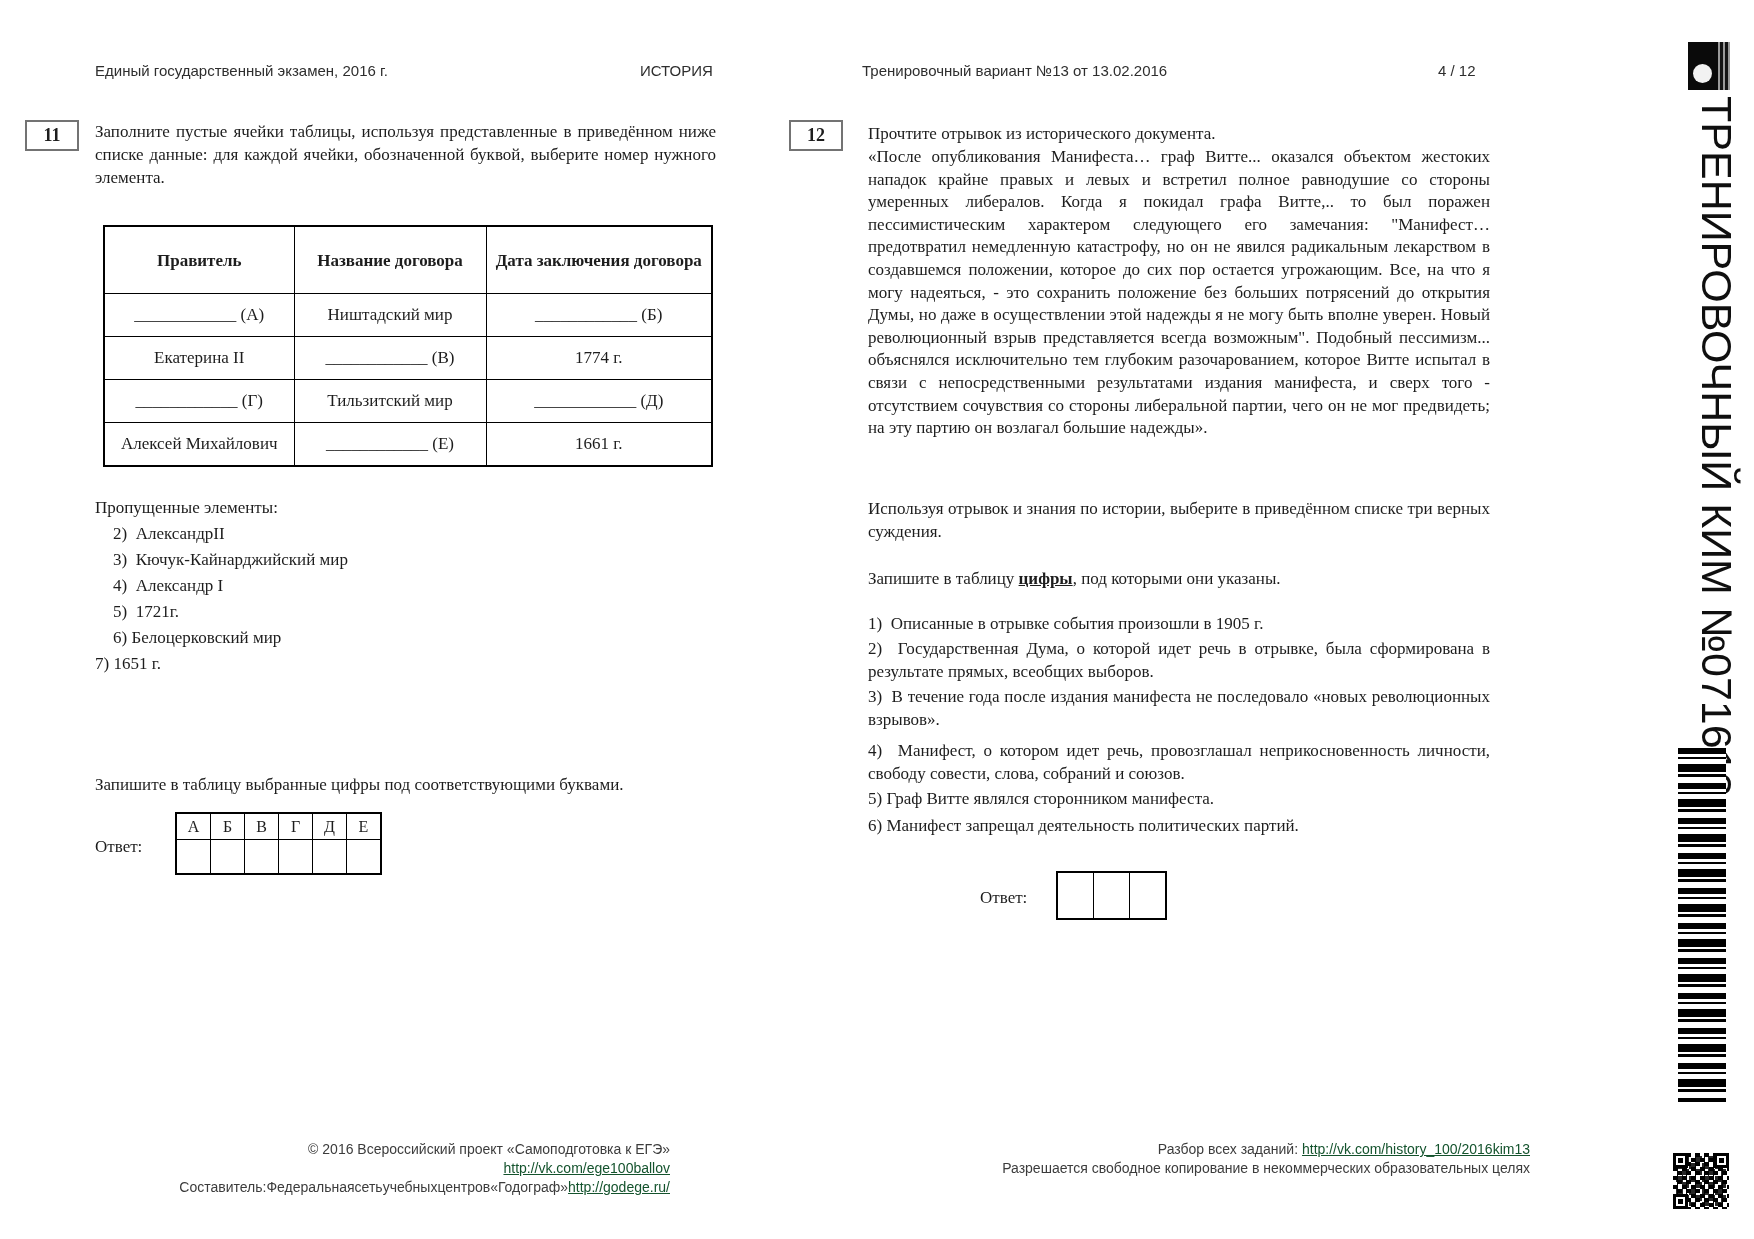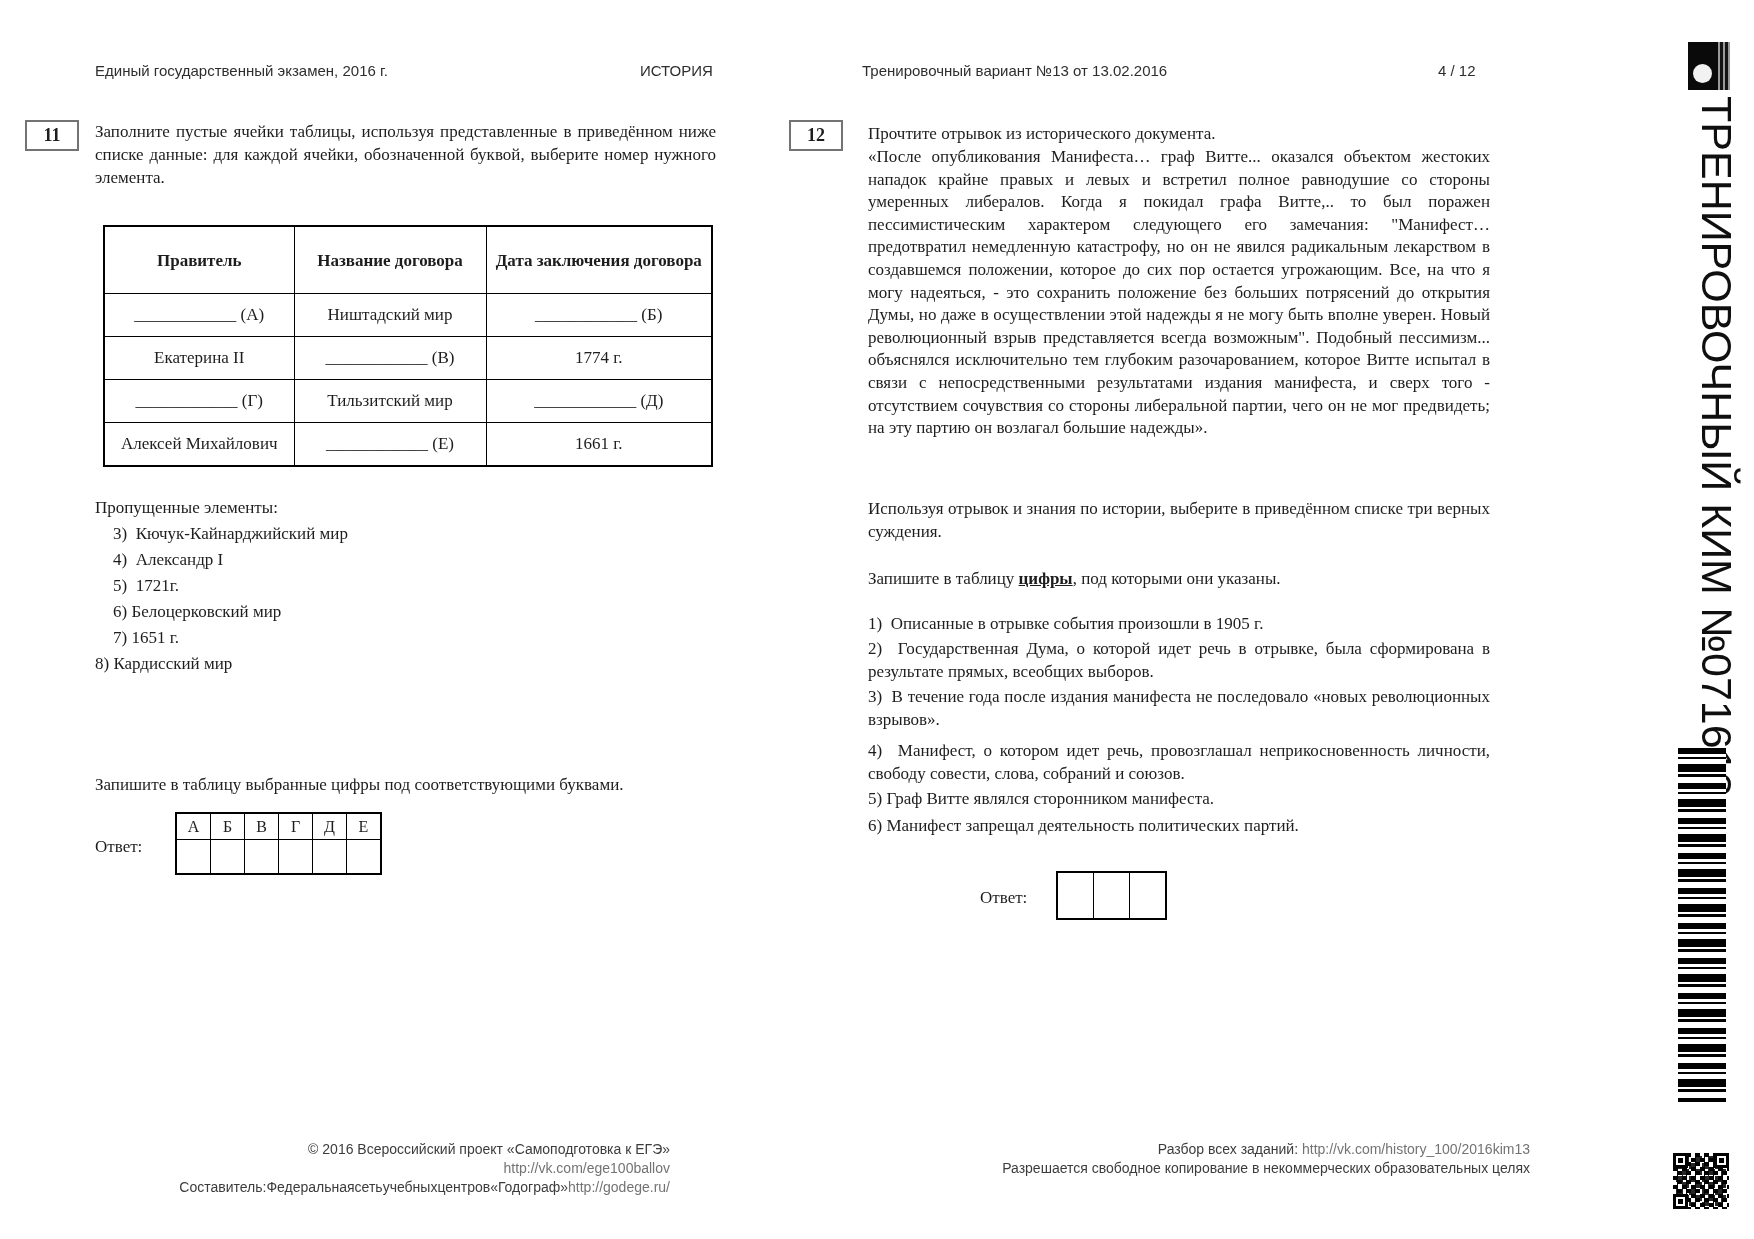--- a/index.html
+++ b/index.html
@@ -7,21 +7,21 @@
   .page {
     position:relative; width:1754px; height:1239px; margin:0 auto;
     background:#ffffff; overflow:hidden;
     font-family:"Liberation Serif","DejaVu Serif",serif; color:#1d1d1d;
   }
   .abs { position:absolute; }
 
   
   .hdr { font-family:"Liberation Sans","DejaVu Sans",sans-serif; font-size:15px; color:#2e2e2e; white-space:nowrap; }
   .ftr { font-family:"Liberation Sans","DejaVu Sans",sans-serif; font-size:14px; color:#3c3c3c; line-height:19px; text-align:right; }
-  .lnk { color:#737373; cursor:pointer; }
+  .lnk { color:#14532d; text-decoration:underline; cursor:pointer; }
 
   
   .qnum {
     width:50px; height:27px; border:2px solid #737373;
     display:flex; align-items:center; justify-content:center;
     font-weight:bold; font-size:18px;
   }
 
   
   .just { text-align:justify; }
@@ -126,26 +126,26 @@
         <td>Алексей Михайлович</td>
         <td>____________ (Е)</td>
         <td>1661 г.</td>
       </tr>
     </tbody>
   </table>
 
   <div class="abs" style="left:95px; top:495px; width:620px;">
     <div class="missing-title">Пропущенные элементы:</div>
     <div class="missing-items">
+      <div>2)  АлександрII</div>
       <div>3)  Кючук-Кайнарджийский мир</div>
       <div>4)  Александр I</div>
       <div>5)  1721г.</div>
       <div>6) Белоцерковский мир</div>
       <div>7) 1651 г.</div>
-      <div>8) Кардисский мир</div>
     </div>
   </div>
 
   <div class="abs t17" style="left:95px; top:773px; width:630px;">Запишите в таблицу выбранные цифры под соответствующими буквами.</div>
 
   <div class="abs t17" style="left:95px; top:835px;">Ответ:</div>
   <table class="abs ans-table" style="left:175px; top:812px;">
     <tbody>
         <tr class="letters">
       <td>А</td>

